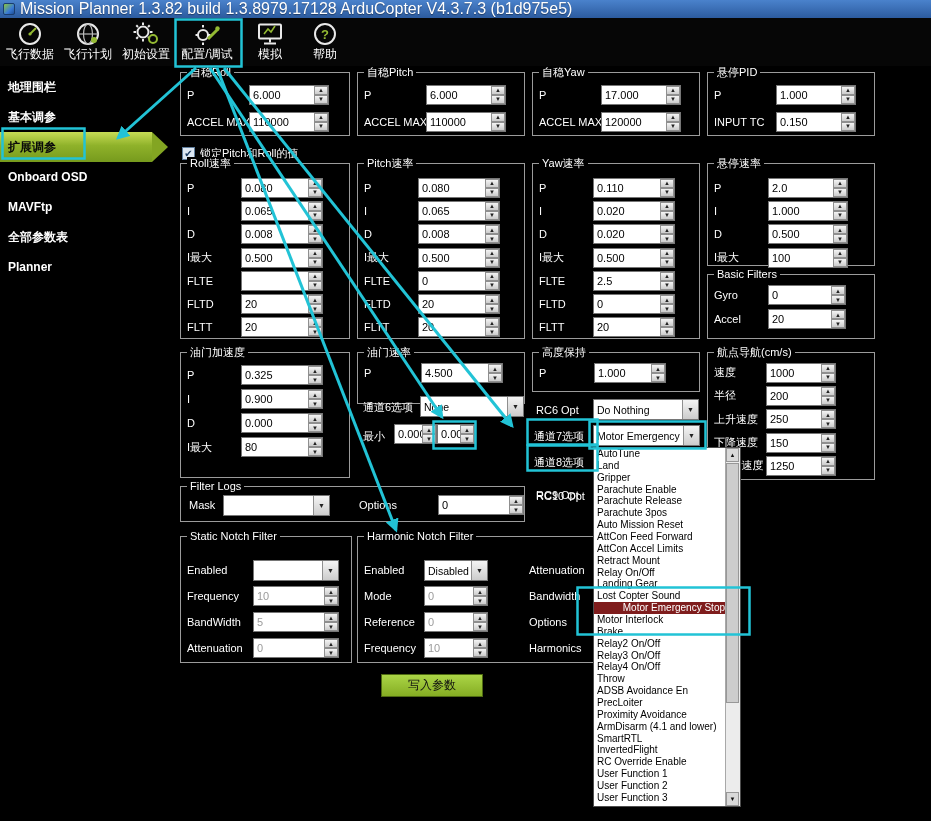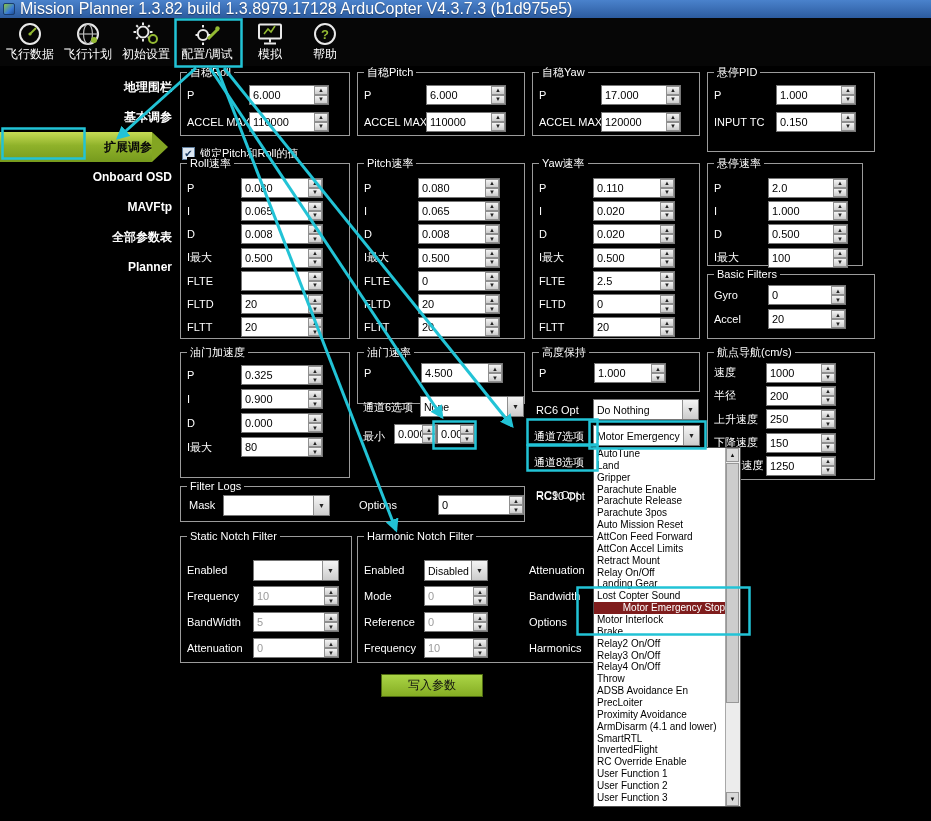--- a/index.html
+++ b/index.html
@@ -26,21 +26,21 @@
     background:#060606; display:flex; align-items:center; padding-left:2px;
   }
   .tbtn { height:46px; display:flex; flex-direction:column; align-items:center;
     justify-content:flex-start; padding-top:2px; margin-right:2px; cursor:pointer; }
   .ticon { height:26px; display:flex; align-items:center; justify-content:center; }
   .tlabel { color:#fff; font-size:12px; white-space:nowrap; line-height:14px; }
 
   
   .sidebar { position:absolute; left:0; top:66px; width:172px; bottom:0; padding-top:6px; background:#000; }
   .sitem { height:30px; line-height:30px; color:#fff; font-weight:bold; font-size:12px;
-    padding-left:8px; white-space:nowrap; cursor:pointer;text-align:right; }
+    padding-left:8px; white-space:nowrap; cursor:pointer; }
   .sitem.selected {
     position:relative; width:152px; color:#0a0a0a;
     background:linear-gradient(to bottom,#c7dc55,#8fb22a 45%,#769a1d);
   }
   .sitem.selected::after {
     content:""; position:absolute; right:-16px; top:0;
     border-left:16px solid #83a522;
     border-top:15px solid transparent; border-bottom:15px solid transparent;
   }
 
@@ -260,21 +260,21 @@
     <span class="spin">
       <span class="sval">120000</span>
       <span class="sbtns">
             <span class="sb">▲</span>
             <span class="sb">▼</span>
           </span>
     </span>
   </div>
 </div>
 </div>
-<div class="gbox" style="left:707px;top:72px;width:168px;height:80px">
+<div class="gbox" style="left:707px;top:72px;width:168px;height:64px">
   <span class="gtitle">悬停PID</span>
   <div class="rows" style="top:8px;--rh:27px;--lw:62px;--iw:80px">
   <div class="prow">
     <span class="plabel">P</span>
     <span class="spin">
       <span class="sval">1.000</span>
       <span class="sbtns">
             <span class="sb">▲</span>
             <span class="sb">▼</span>
           </span>
@@ -535,21 +535,21 @@
     <span class="spin">
       <span class="sval">20</span>
       <span class="sbtns">
             <span class="sb">▲</span>
             <span class="sb">▼</span>
           </span>
     </span>
   </div>
 </div>
 </div>
-<div class="gbox" style="left:707px;top:163px;width:156px;height:103px">
+<div class="gbox" style="left:707px;top:163px;width:168px;height:103px">
   <span class="gtitle">悬停速率</span>
   <div class="rows" style="top:12px;--rh:23.3px;--lw:54px;--iw:80px">
   <div class="prow">
     <span class="plabel">P</span>
     <span class="spin">
       <span class="sval">2.0</span>
       <span class="sbtns">
             <span class="sb">▲</span>
             <span class="sb">▼</span>
           </span>

